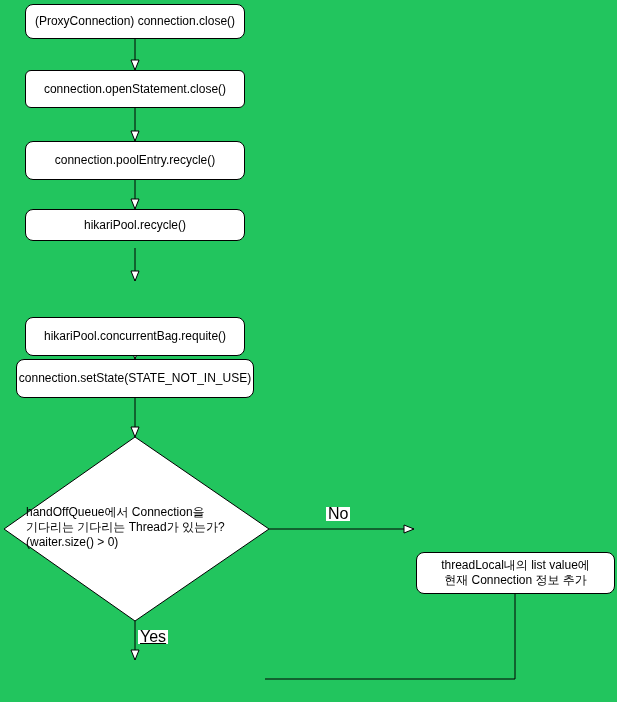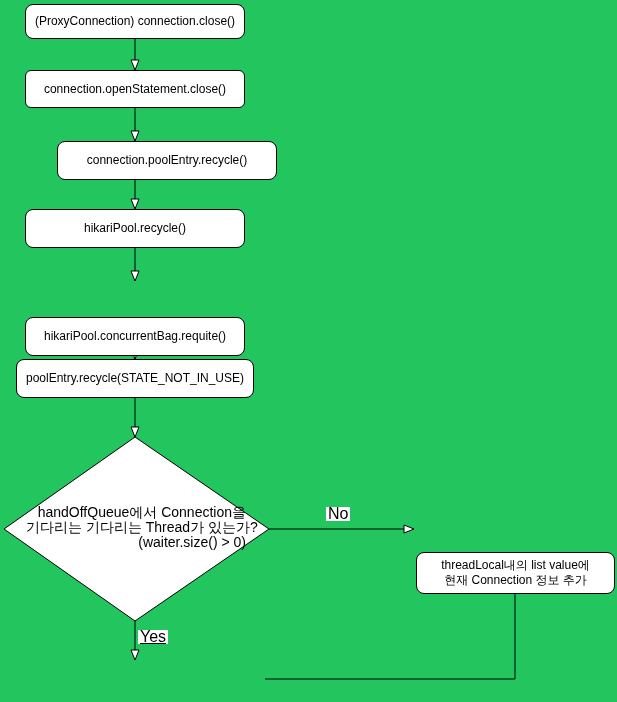--- a/index.html
+++ b/index.html
@@ -34,33 +34,33 @@
     flex-direction: column;
     align-items: center;
     justify-content: center;
     text-align: center;
     font-size: 12px;
     line-height: 15px;
     white-space: nowrap;
   }
   .node-proxy-close        { left: 25px;  top: 4px;   width: 220px; height: 35px; }
   .node-open-stmt-close    { left: 25px;  top: 70px;  width: 220px; height: 38px; border-radius: 6px; }
-  .node-poolentry-recycle  { left: 25px;  top: 141px; width: 220px; height: 39px; margin-left: 32px; }
-  .node-hikaripool-recycle { left: 25px;  top: 209px; width: 220px; height: 39px; }
+  .node-poolentry-recycle  { left: 25px;  top: 141px; width: 220px; height: 39px; }
+  .node-hikaripool-recycle { left: 25px;  top: 209px; width: 220px; height: 32px; }
   .node-bag-requite        { left: 25px;  top: 281px; width: 220px; height: 39px; margin-top: 36px; }
   .node-set-state          { left: 16px;  top: 359px; width: 238px; height: 39px; }
   .node-threadlocal        { left: 416px; top: 508px; width: 199px; height: 42px; margin-top: 44px; }
   .node-handoff-offer      { left: 5px;   top: 660px; width: 260px; height: 38px; }
   .decision-text {
     position: absolute;
     left: 26px;
     top: 505px;
     width: 220px;
-    text-align: right;
-    font-size: 14px;
+    text-align: left;
+    font-size: 12px;
     line-height: 15px;
     white-space: nowrap;
   }
   .edge-label {
     position: absolute;
     font-size: 16px;
     line-height: 14px;
     background: #ffffff;
     padding: 0 2px;
   }
@@ -107,21 +107,21 @@
 
   <div class="node node-hikaripool-recycle">
     <span>hikariPool.recycle()</span>
   </div>
 
   <div class="node node-bag-requite">
     <span>hikariPool.concurrentBag.requite()</span>
   </div>
 
   <div class="node node-set-state">
-    <span>poolEntry.recycle(STATE_NOT_IN_USE)</span>
+    <span>connection.setState(STATE_NOT_IN_USE)</span>
   </div>
 
   <div class="decision-text">
     <span>handOffQueue에서 Connection을</span><br>
     <span>기다리는 기다리는 Thread가 있는가?</span><br>
     <span>(waiter.size() &gt; 0)</span>
   </div>
 
   <div class="node node-threadlocal">
     <span>threadLocal내의 list value에</span>

